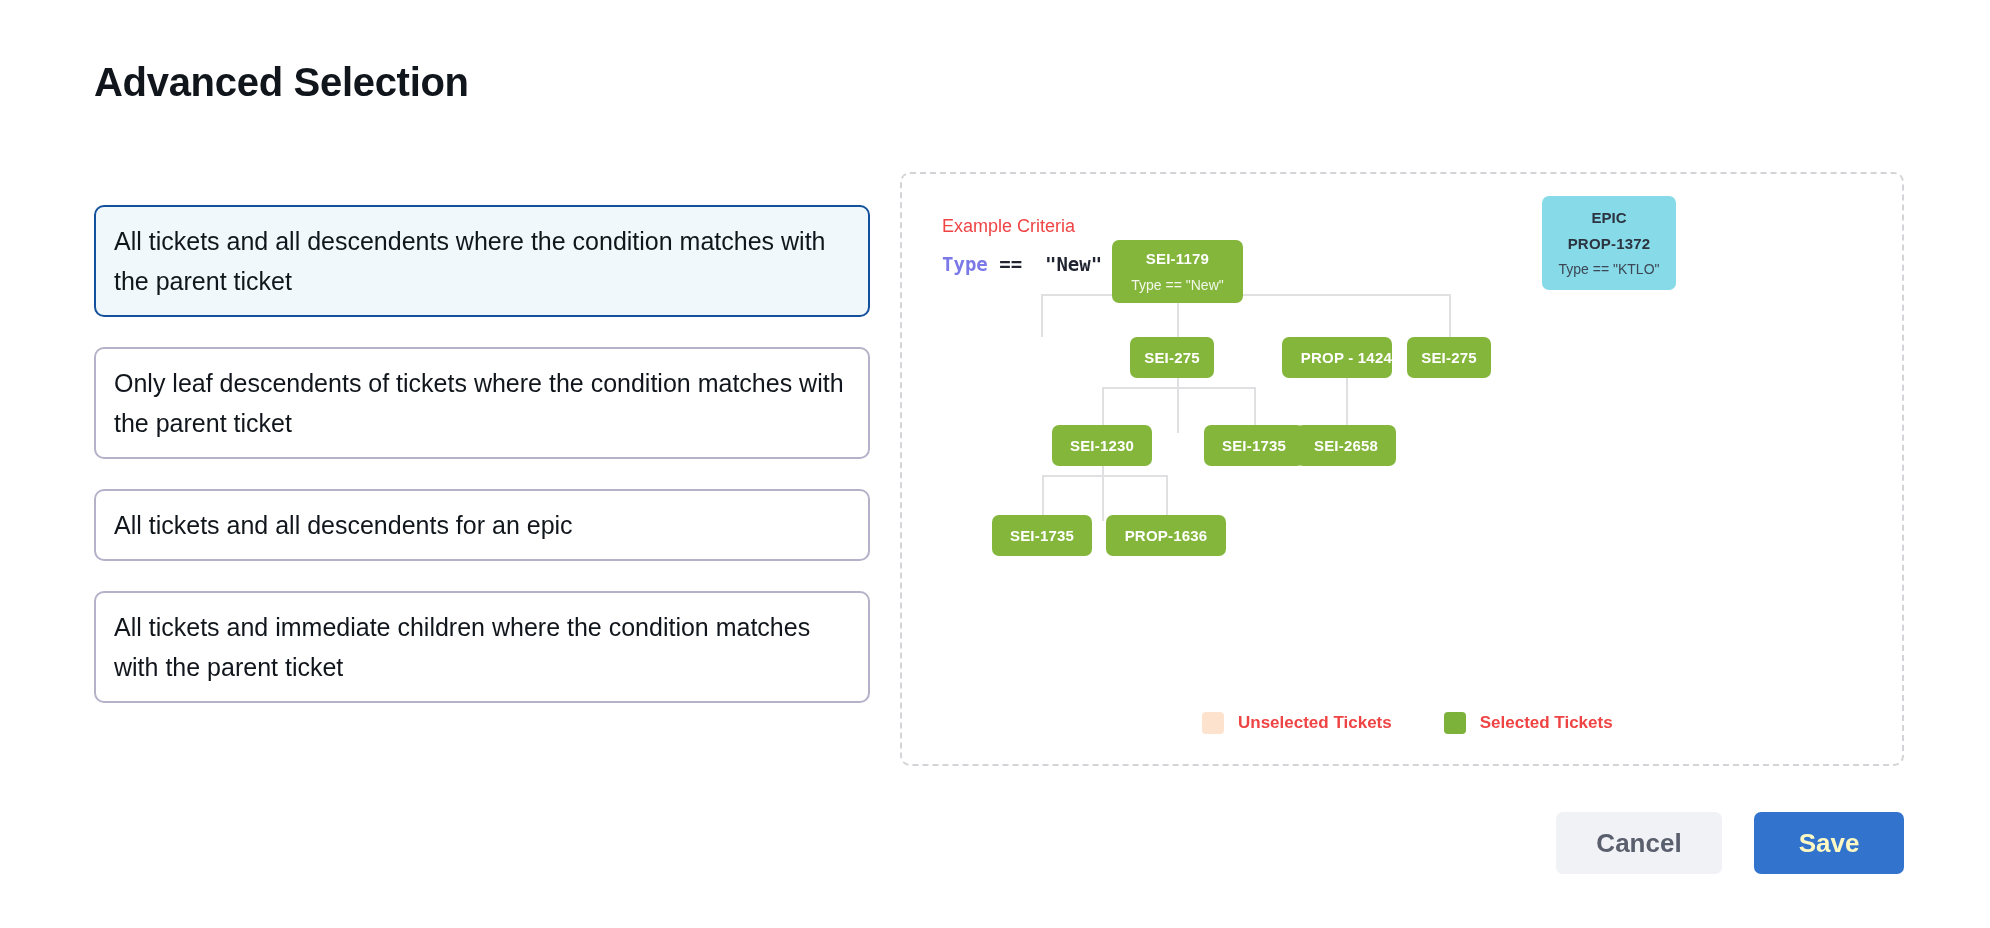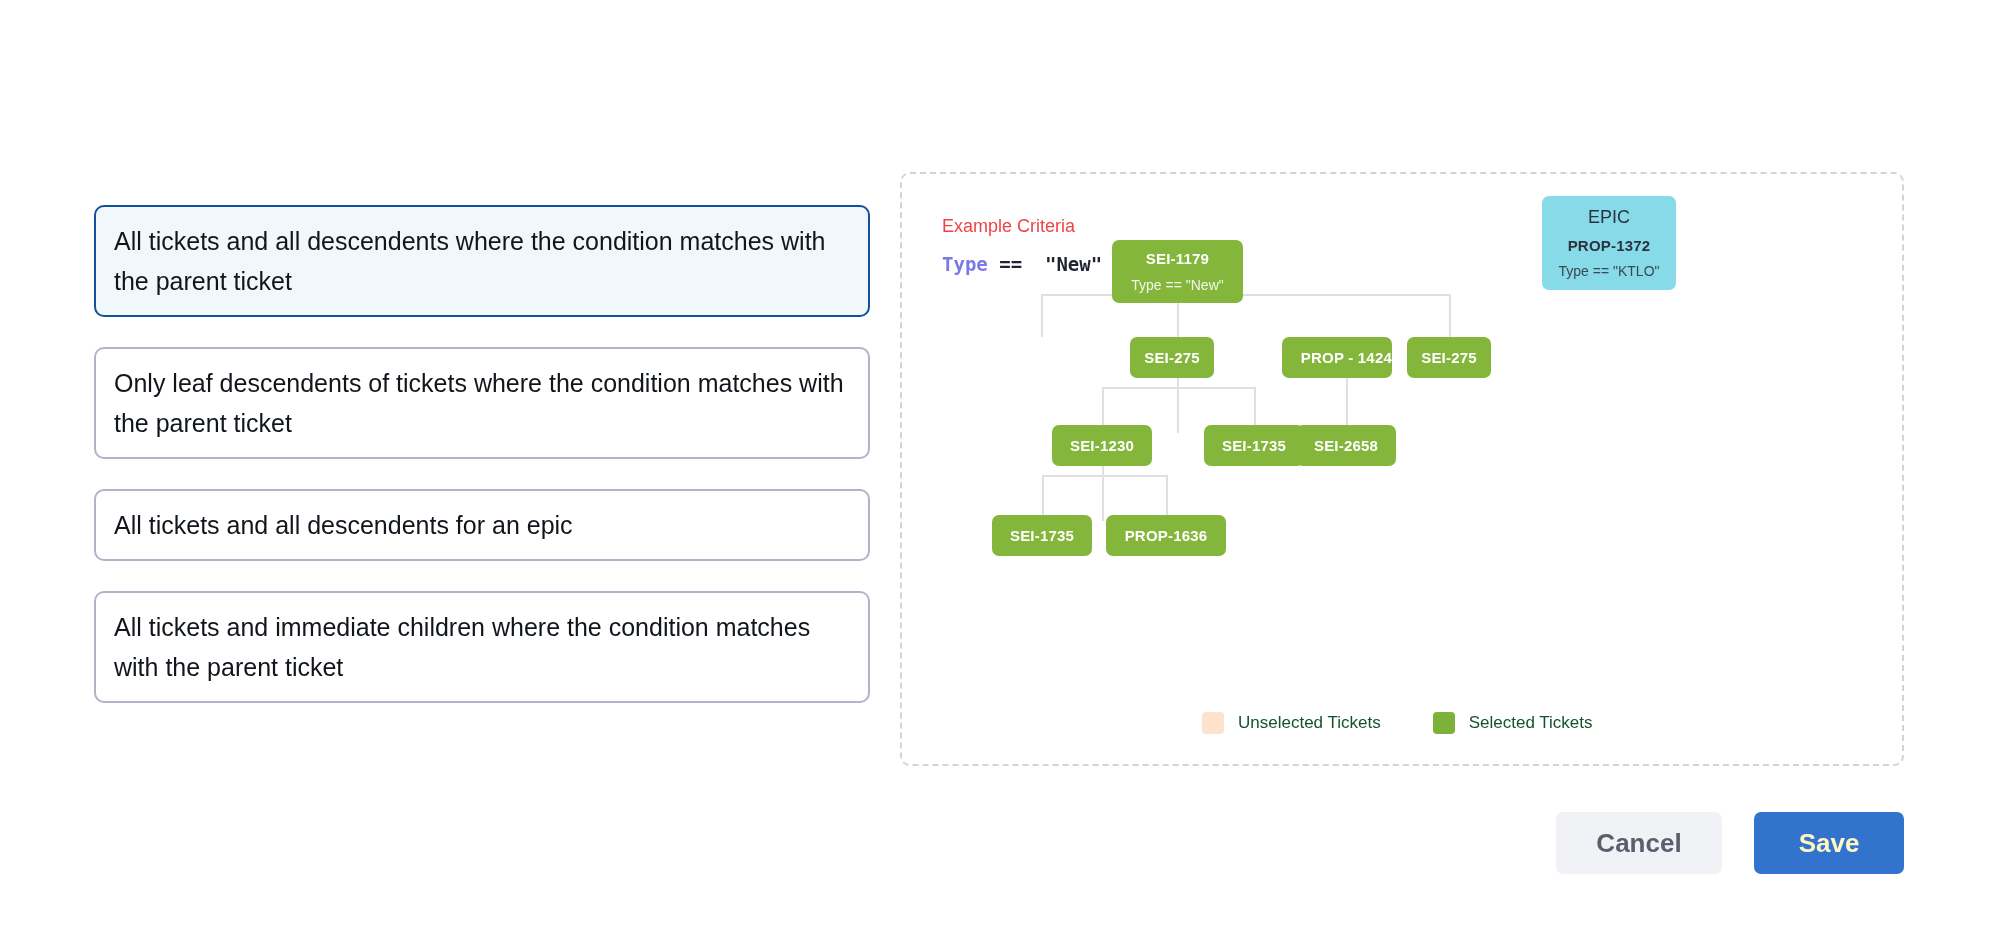--- a/index.html
+++ b/index.html
@@ -99,21 +99,21 @@
   .node .n-id {
     font-size: 15px;
     font-weight: bold;
     letter-spacing: 0.2px;
   }
   .node .n-sub {
     font-size: 14px;
     margin-top: 10px;
     color: #f2f7ea;
   }
-  .node.epic .n-title { font-size: 18px; font-weight: normal; }
+  .node.epic .n-title { font-size: 15px; font-weight: bold; }
   .node.epic .n-id { margin-top: 9px; }
   .node.epic .n-sub { margin-top: 9px; color: #3d4654; }
 
   
   .ln {
     position: absolute;
     background: #e0e0e2;
     z-index: 1;
   }
   .ln.v { width: 1.6px; }
@@ -124,21 +124,21 @@
     position: absolute;
     left: 300px; bottom: 30px;
     display: flex;
     align-items: center;
     gap: 52px;
   }
   .legend-item { display: flex; align-items: center; gap: 14px; }
   .swatch { width: 22px; height: 22px; border-radius: 4px; }
   .swatch.unselected { background: #fde2cd; }
   .swatch.selected { background: #7cb23a; }
-  .legend-label { font-size: 17px; color: #14532d; font-weight: normal; }
+  .legend-label { font-size: 17px; color: #ef4444; font-weight: bold; }
 
   
   .footer {
     position: absolute;
     right: 86px; top: 812px;
     display: flex;
     align-items: center;
     gap: 32px;
   }
   .btn {
@@ -160,20 +160,21 @@
     background: #3273ce;
     color: #fef9c3;
     width: 150px;
   }
 </style>
 </head>
 <body>
 
 <div class="page">
 
+  <div class="page-title">Advanced Selection</div>
 
   <div class="options">
 
     <div class="option-card two-line selected">
       <div class="option-text">All tickets and all descendents where the condition matches with the parent ticket</div>
     </div>
 
     <div class="option-card two-line">
       <div class="option-text">Only leaf descendents of tickets where the condition matches with the parent ticket</div>
     </div>

